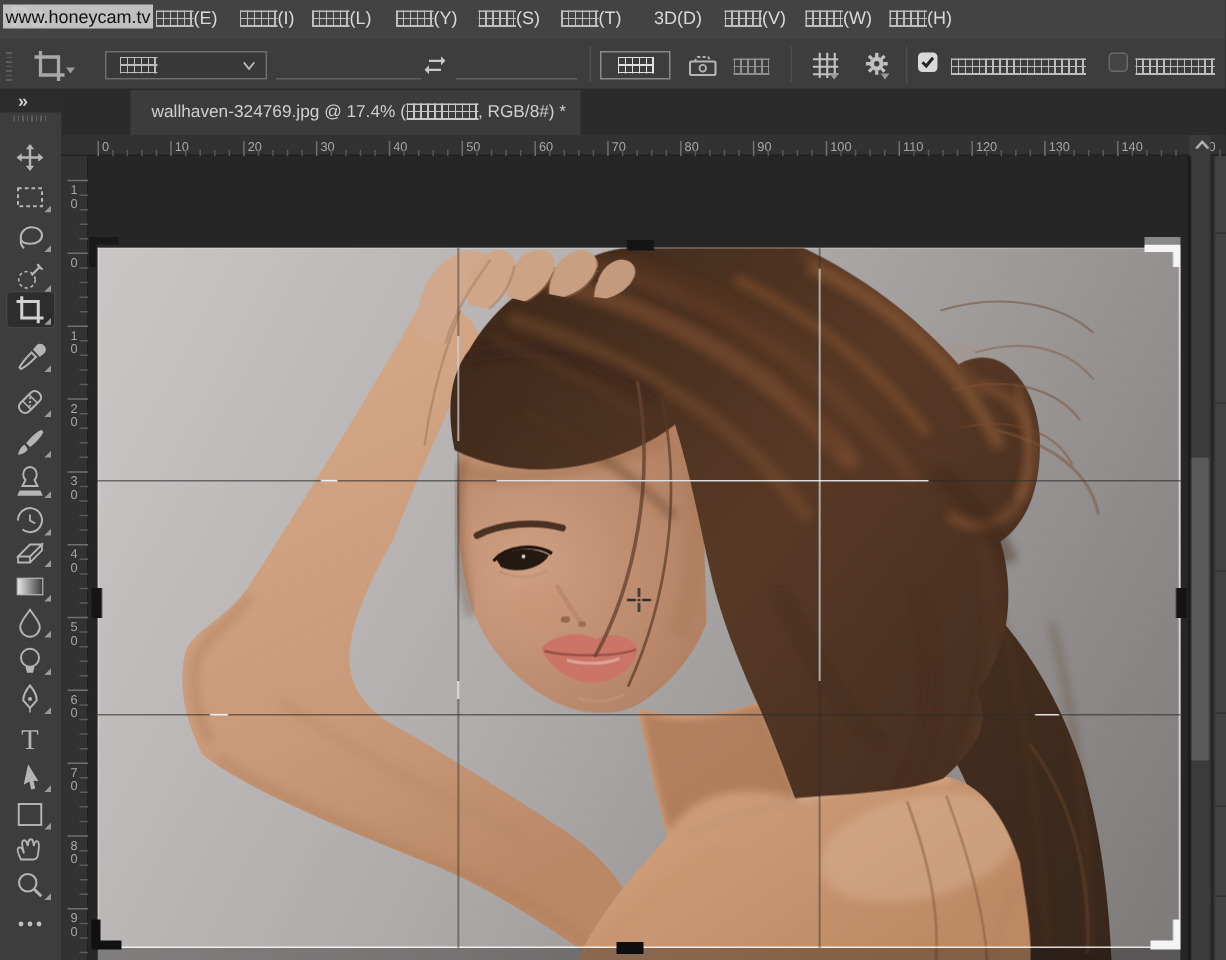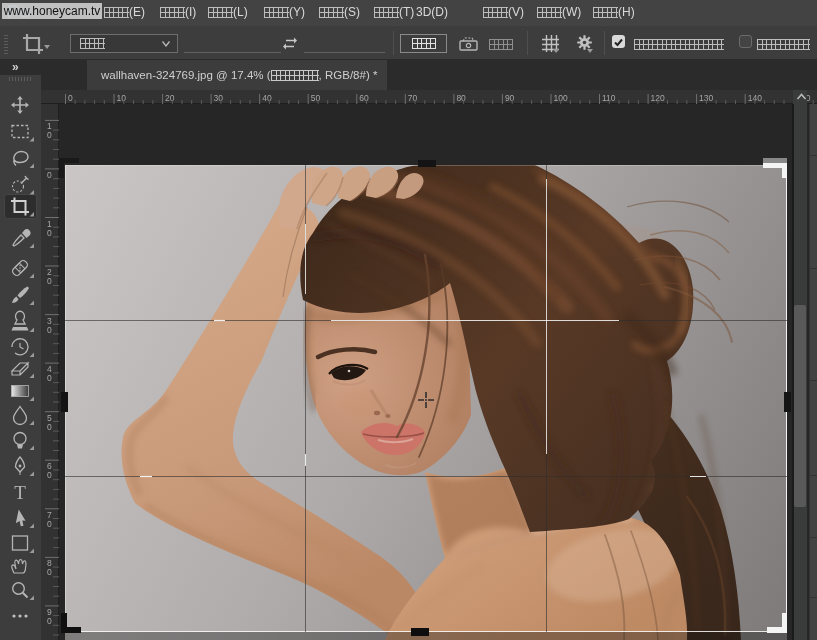--- a/index.html
+++ b/index.html
@@ -66,21 +66,21 @@
 
   <div id="menubar">
     <div id="pslogo">Ps</div>
     <div id="watermark">www.honeycam.tv</div>
     <div class="mitem" style="left:104px"><span class="zh" style="width:25px"></span>(E)</div>
     <div class="mitem" style="left:160px"><span class="zh" style="width:25px"></span>(I)</div>
     <div class="mitem" style="left:208px"><span class="zh" style="width:25px"></span>(L)</div>
     <div class="mitem" style="left:264px"><span class="zh" style="width:25px"></span>(Y)</div>
     <div class="mitem" style="left:319px"><span class="zh" style="width:25px"></span>(S)</div>
     <div class="mitem" style="left:374px"><span class="zh" style="width:25px"></span>(T)</div>
-    <div class="mitem" style="left:416px">3D(D)</div>
+    <div class="mitem" style="left:436px">3D(D)</div>
     <div class="mitem" style="left:483px"><span class="zh" style="width:25px"></span>(V)</div>
     <div class="mitem" style="left:537px"><span class="zh" style="width:25px"></span>(W)</div>
     <div class="mitem" style="left:593px"><span class="zh" style="width:25px"></span>(H)</div>
   </div>
 
   <div id="optbar">
     <div class="vdots"></div>
     <svg id="cropToolOpt" style="margin-left:5px" width="22" height="22" viewBox="0 0 22 22">
         <path d="M5,1 V17 H21 M1,5 H17 V21" fill="none" stroke="#a8a8a8" stroke-width="2.2"></path>
       </svg>

